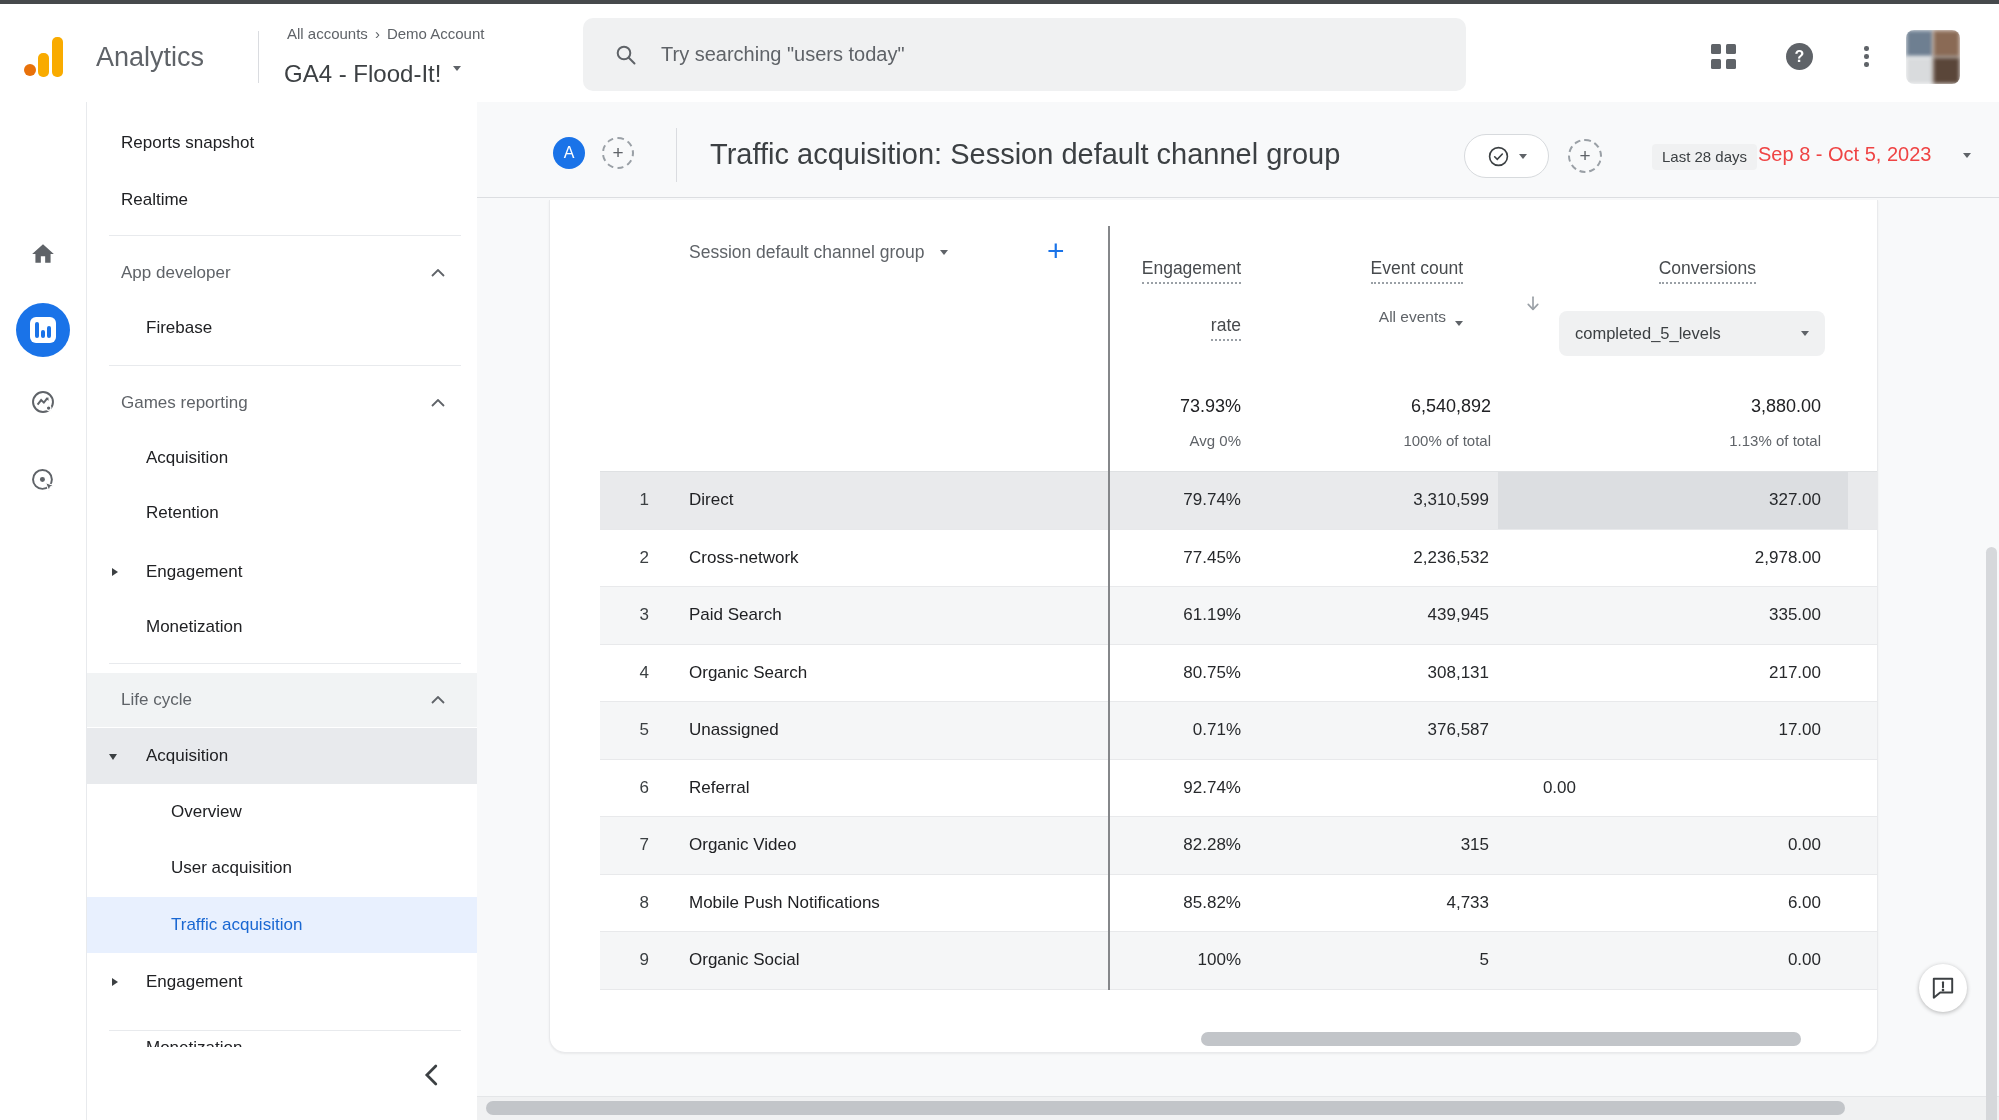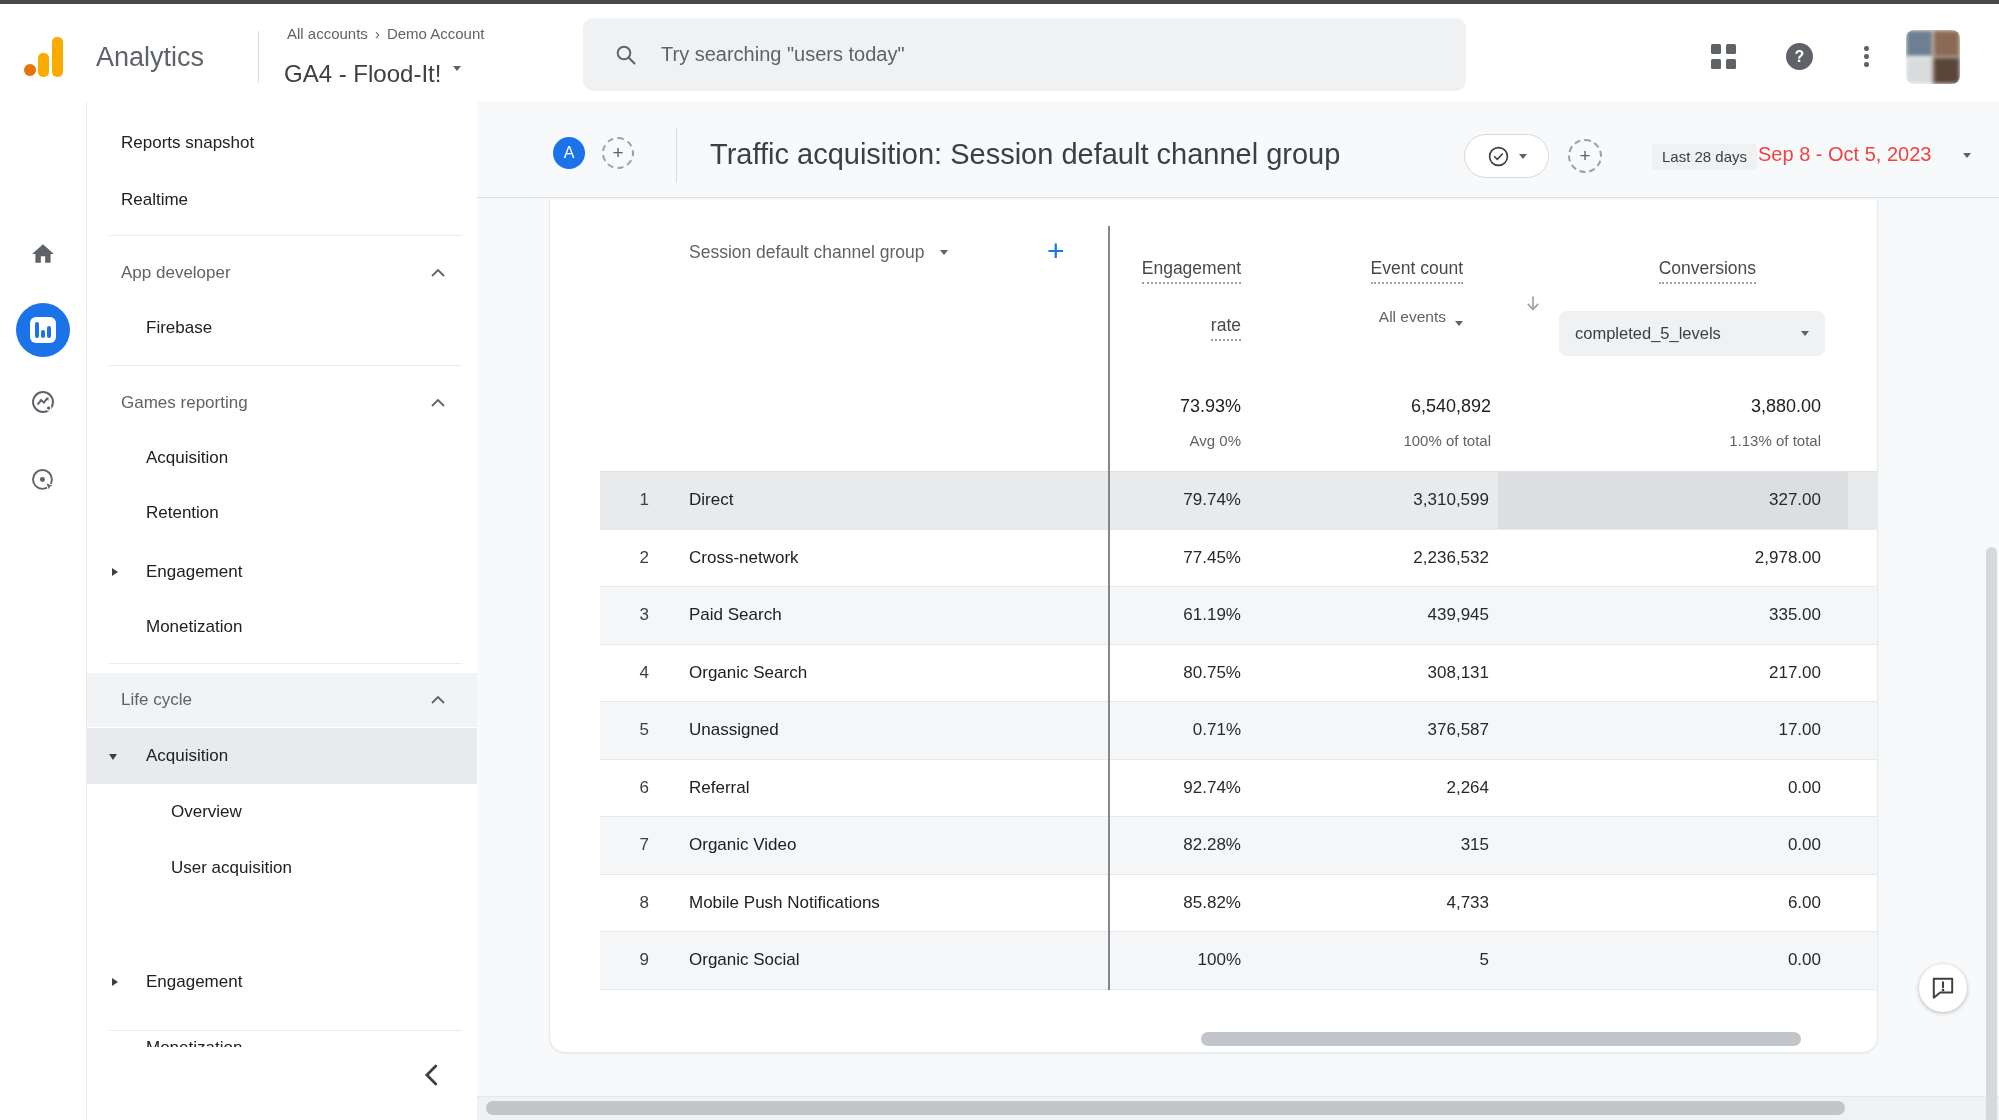--- a/index.html
+++ b/index.html
@@ -207,20 +207,21 @@
       <svg class="chev-up" style="top:23px;" width="14" height="8" viewBox="0 0 14 8">
           <path d="M1 7l6-6 6 6" stroke="#5f6368" stroke-width="1.8" fill="none"></path>
         </svg>
     </div>
     <div class="nav-item nav-l1" style="top:626px; background:#e8eaed;">
       <span class="tri-down"></span>
       <span>Acquisition</span>
     </div>
     <div class="nav-item nav-l2" style="top:682px;">Overview</div>
     <div class="nav-item nav-l2" style="top:738px;">User acquisition</div>
+    <div class="nav-item nav-l2" style="top:795px; background:#e8f0fe; color:#1967d2; font-weight:500;">Traffic acquisition</div>
     <div class="nav-item nav-l1" style="top:852px;">
       <span class="tri-right"></span>
       <span>Engagement</span>
     </div>
     <div class="nav-divider" style="top:928px;"></div>
     <div class="clip-item">
       <span>Monetization</span>
     </div>
     <svg class="collapse-btn" viewBox="0 0 10 16">
       <path d="M8.5 1.5 2 8l6.5 6.5" stroke="#3c4043" stroke-width="2" fill="none" stroke-linecap="round"></path>
@@ -326,21 +327,20 @@
       <div class="cell c-num">5</div>
       <div class="cell c-name">Unassigned</div>
       <div class="cell c-rate">0.71%</div>
       <div class="cell c-events">376,587</div>
       <div class="cell c-conv">17.00</div>
     </div>
     <div class="trow" style="top:559.5px;">
       <div class="cell c-num">6</div>
       <div class="cell c-name">Referral</div>
       <div class="cell c-rate">92.74%</div>
-      <div class="cell c-events">2,264</div>
       <div class="cell c-conv">0.00</div>
     </div>
     <div class="trow alt" style="top:617px;">
       <div class="cell c-num">7</div>
       <div class="cell c-name">Organic Video</div>
       <div class="cell c-rate">82.28%</div>
       <div class="cell c-events">315</div>
       <div class="cell c-conv">0.00</div>
     </div>
     <div class="trow" style="top:674.5px;">

